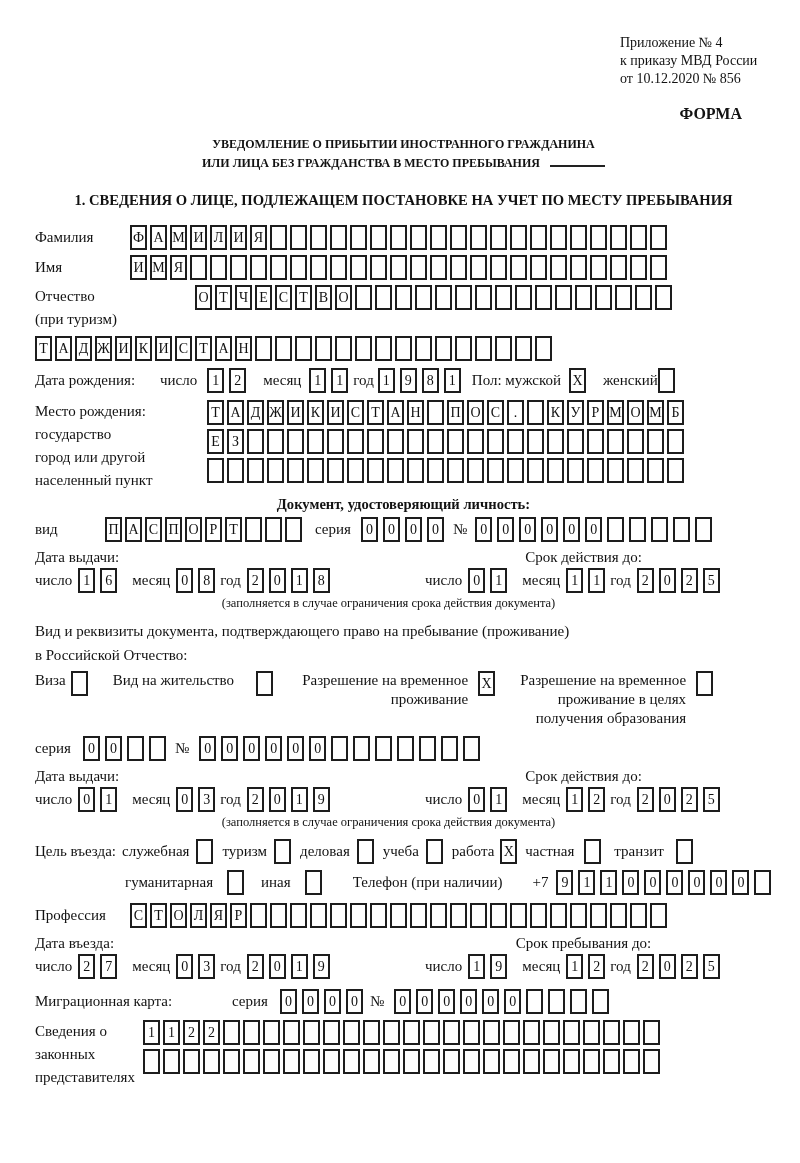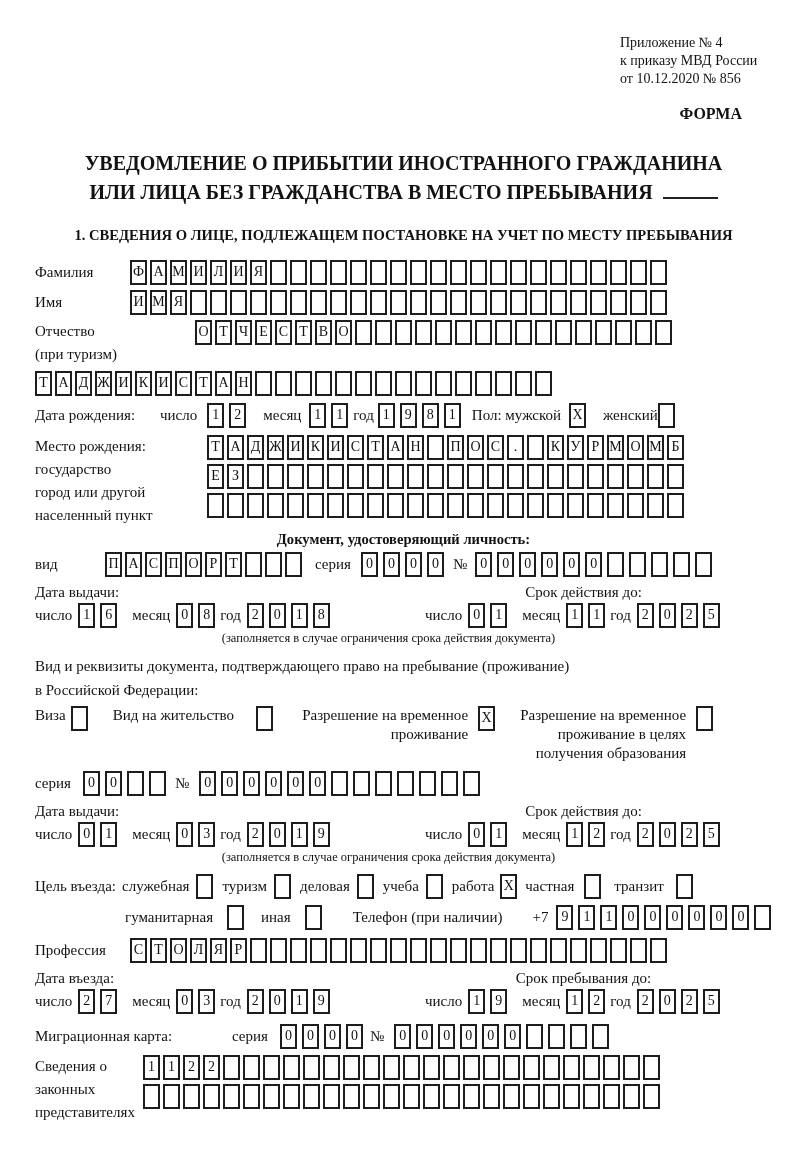--- a/index.html
+++ b/index.html
@@ -3,21 +3,21 @@
 <meta charset="utf-8">
 <style>
   *{box-sizing:border-box;margin:0;padding:0}
   html,body{background:#e8e8e8}
   body{font-family:"Liberation Serif","DejaVu Serif",serif;color:#121212}
   .page{position:relative;width:800px;height:1163px;background:#ffffff;margin:0 auto;
         padding:34px 28px 0 35px;overflow:hidden}
   .appendix{margin-left:585px;font-size:14px;line-height:1.3}
   .edition{margin-top:6px;font-size:13px;line-height:1.3}
   .forma{font-weight:bold;font-size:16px;text-align:right;padding-right:30px;margin-top:16px}
-  .title{text-align:center;font-weight:bold;font-size:20px;line-height:1.45;margin-top:26px}
+  .title{text-align:center;font-weight:bold;font-size:12px;line-height:1.45;margin-top:13px}
   .blank{display:inline-block;width:55px;border-bottom:2px solid #222;margin-left:10px;height:14px}
   .sec{font-weight:bold;font-size:14.6px;text-align:center;margin-top:20px}
   .row{display:flex;align-items:center;margin-top:5px}
   .rowtop{display:flex;align-items:flex-start;margin-top:5px}
   .lbl{font-size:15px;line-height:1.25;flex:none}
   .lblcol{font-size:15px;line-height:23px;flex:none}
   .cells{display:inline-flex;flex:none}
   .cell{width:17px;height:25px;border:2px solid #1d1d1d;margin-right:3px;background:#fff;
         display:inline-flex;align-items:center;justify-content:center;
         font-size:14px;line-height:1;flex:none}
@@ -384,21 +384,21 @@
           <span class="cell">0</span>
           <span class="cell">2</span>
           <span class="cell">5</span>
         </span>
     </span>
   </div>
   <div class="note">(заполняется в случае ограничения срока действия документа)</div>
 
   <div class="plain" style="margin-top:8px">
     <div>Вид и реквизиты документа, подтверждающего право на пребывание (проживание)</div>
-    <div>в Российской Федерации:</div>
+    <div>в Российской Отчество:</div>
   </div>
 
   <div class="rowtop" style="margin-top:4px">
     <span class="lbl">Виза</span>
     <span class="cells" style="margin-left:5px">
         <span class="cell"></span>
       </span>
     <span class="lbl" style="margin-left:22px">Вид на жительство</span>
     <span class="cells" style="margin-left:22px">
         <span class="cell"></span>

